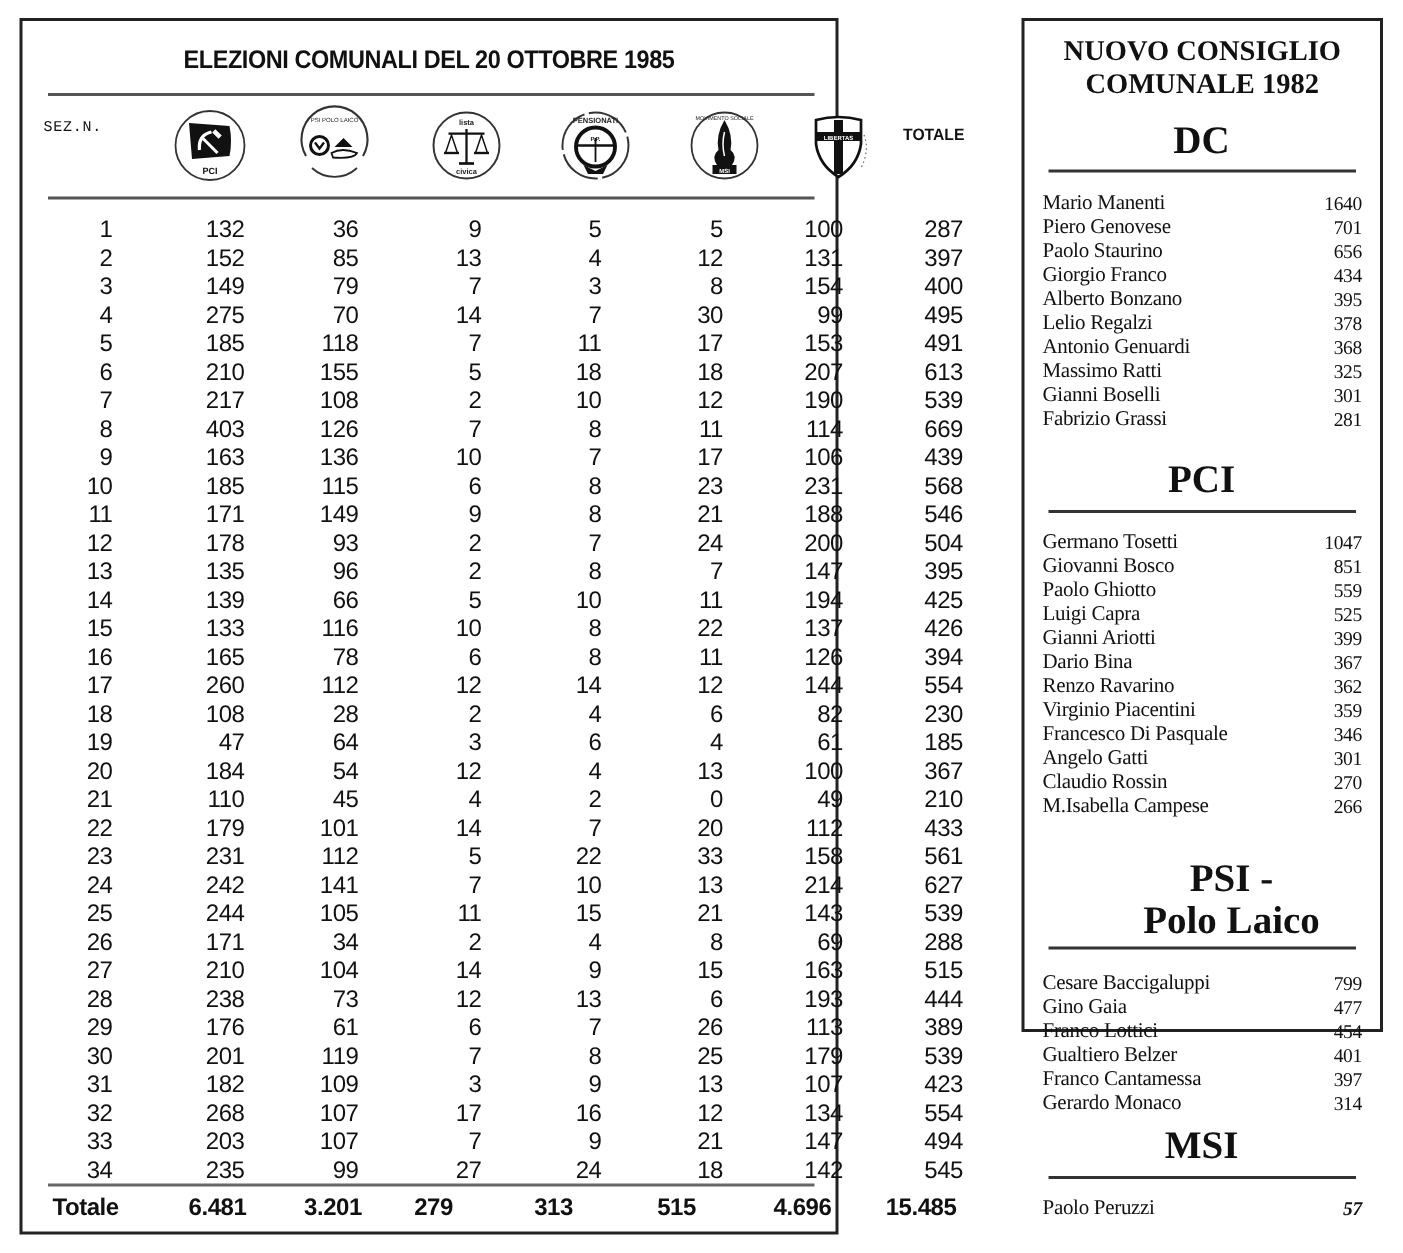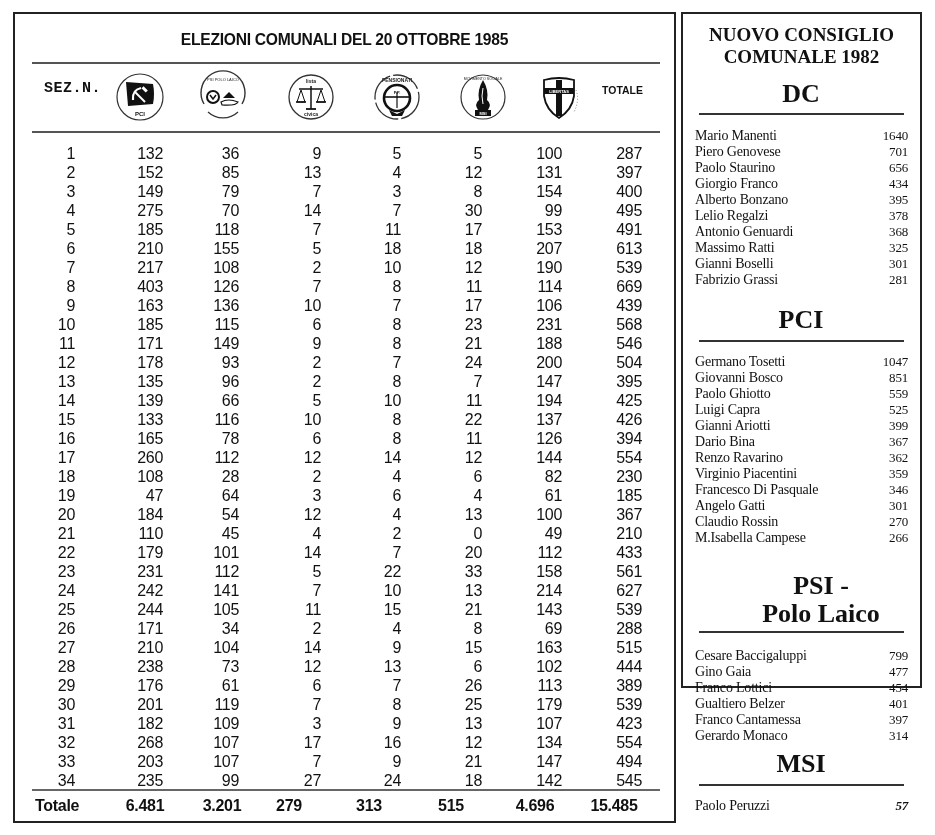--- a/index.html
+++ b/index.html
@@ -1,37 +1,37 @@
 <!DOCTYPE html>
 <html><head>
   <meta charset="utf-8">
   <style>
     * { box-sizing: border-box; margin: 0; padding: 0; }
     html, body { width: 935px; height: 835px; background: #ffffff; overflow: hidden; }
     body { position: relative; color: #111; }
 
     
     #left-box {
-      position: absolute; left: 13px; top: 12px; width: 663px; height: 811px;
+      position: absolute; left: 13px; top: 12px; width: 546px; height: 811px;
       border: 2px solid #222;
       padding-left: 18px;
     }
     #left-title {
       position: absolute; left: 0; right: 0; top: 16px; text-align: center;
       font-family: "Liberation Sans", sans-serif; font-weight: bold;
       font-size: 17px; letter-spacing: -0.3px; transform: scaleX(0.92);
     }
     .hrule { position: absolute; height: 2px; background: #555; }
     #rule-top { left: 17px; right: 14px; top: 48px; }
     #rule-head { left: 17px; right: 14px; top: 117px; }
     #rule-total { left: 17px; right: 14px; top: 775px; height: 2px; background: #666; }
 
     #sez-label {
-      position: absolute; left: 29px; top: 66px;
-      font-family: "Liberation Mono", monospace; font-weight: bold; font-size: 15px;
+      position: absolute; left: 14px; top: 66px;
+      font-family: "Liberation Mono", monospace; font-weight: normal; font-size: 10px;
       letter-spacing: 0.5px;
     }
     #totale-head {
       position: absolute; left: 586px; top: 70px;
       font-family: "Liberation Sans", sans-serif; font-weight: bold; font-size: 11px;
       transform: scaleX(0.95);
     }
     .logo {
       position: absolute; top: 56px; width: 50px; height: 54px;
     }
@@ -447,21 +447,21 @@
         <span class="cell c6">163</span>
         <span class="cell c7">515</span>
       </div>
       <div class="row" style="top: 524px;">
         <span class="cell c0">28</span>
         <span class="cell c1">238</span>
         <span class="cell c2">73</span>
         <span class="cell c3">12</span>
         <span class="cell c4">13</span>
         <span class="cell c5">6</span>
-        <span class="cell c6">102</span>
+        <span class="cell c6">193</span>
         <span class="cell c7">444</span>
       </div>
       <div class="row" style="top: 543px;">
         <span class="cell c0">29</span>
         <span class="cell c1">176</span>
         <span class="cell c2">61</span>
         <span class="cell c3">6</span>
         <span class="cell c4">7</span>
         <span class="cell c5">26</span>
         <span class="cell c6">113</span>

